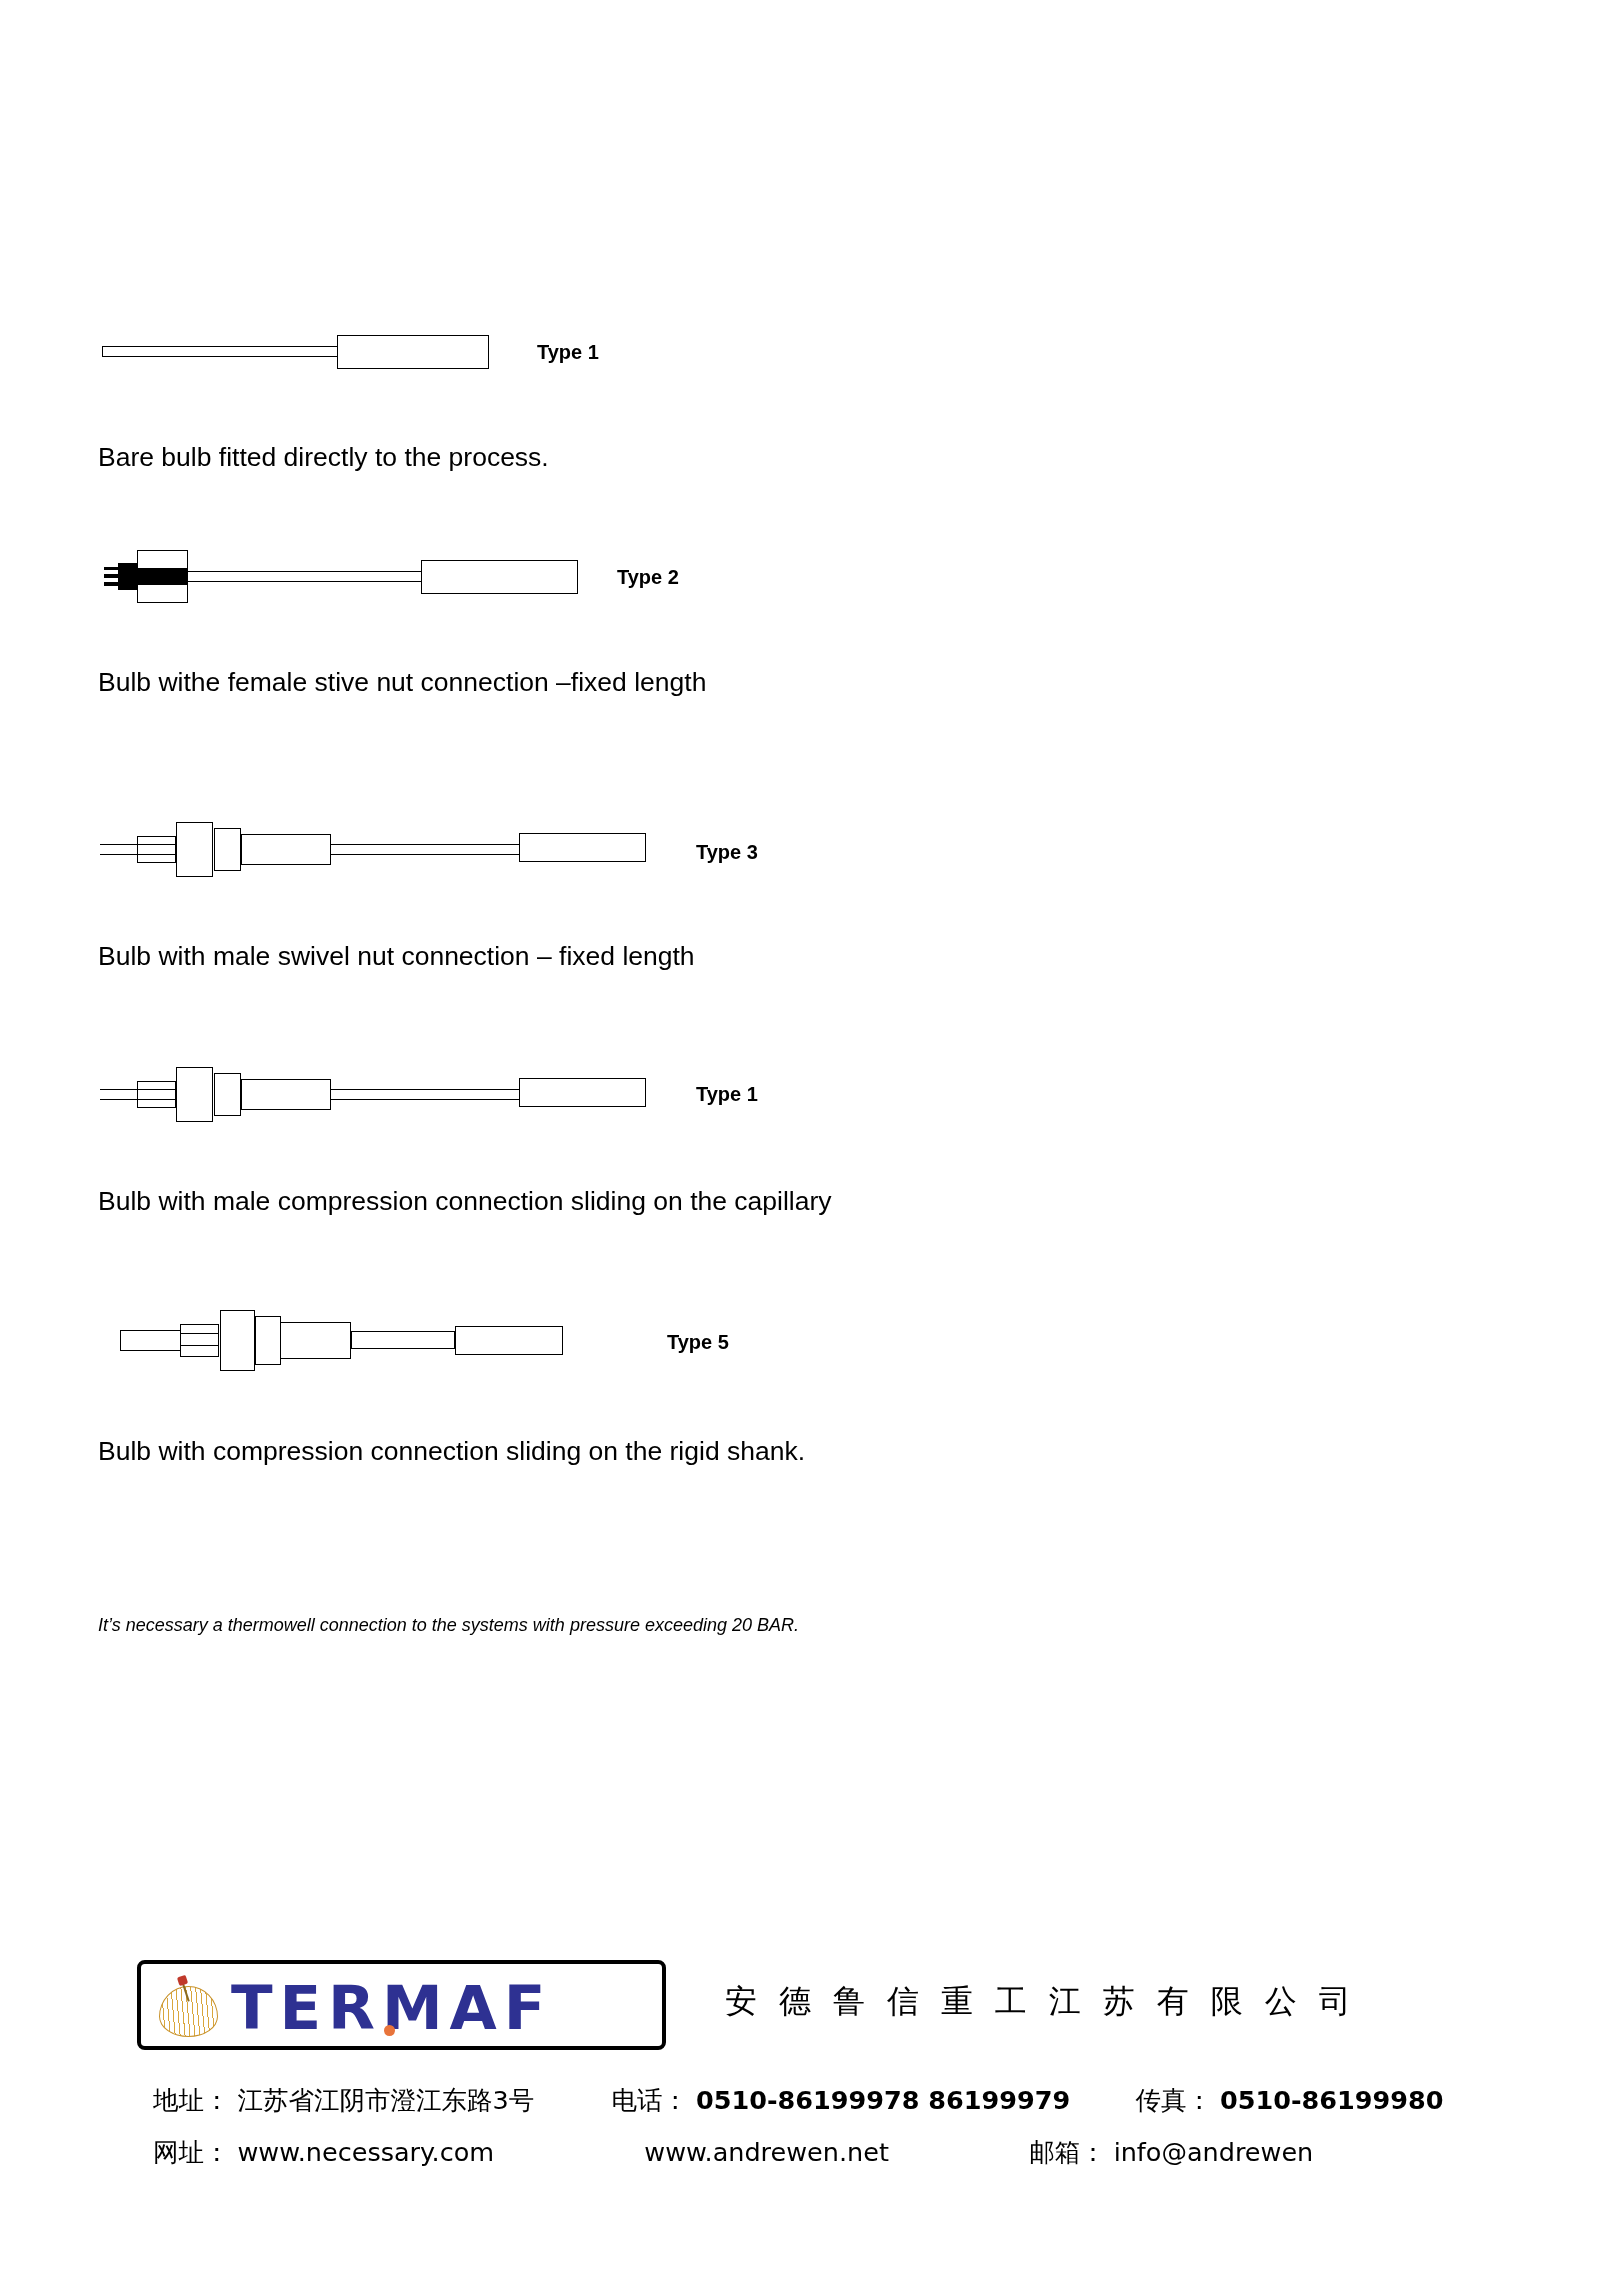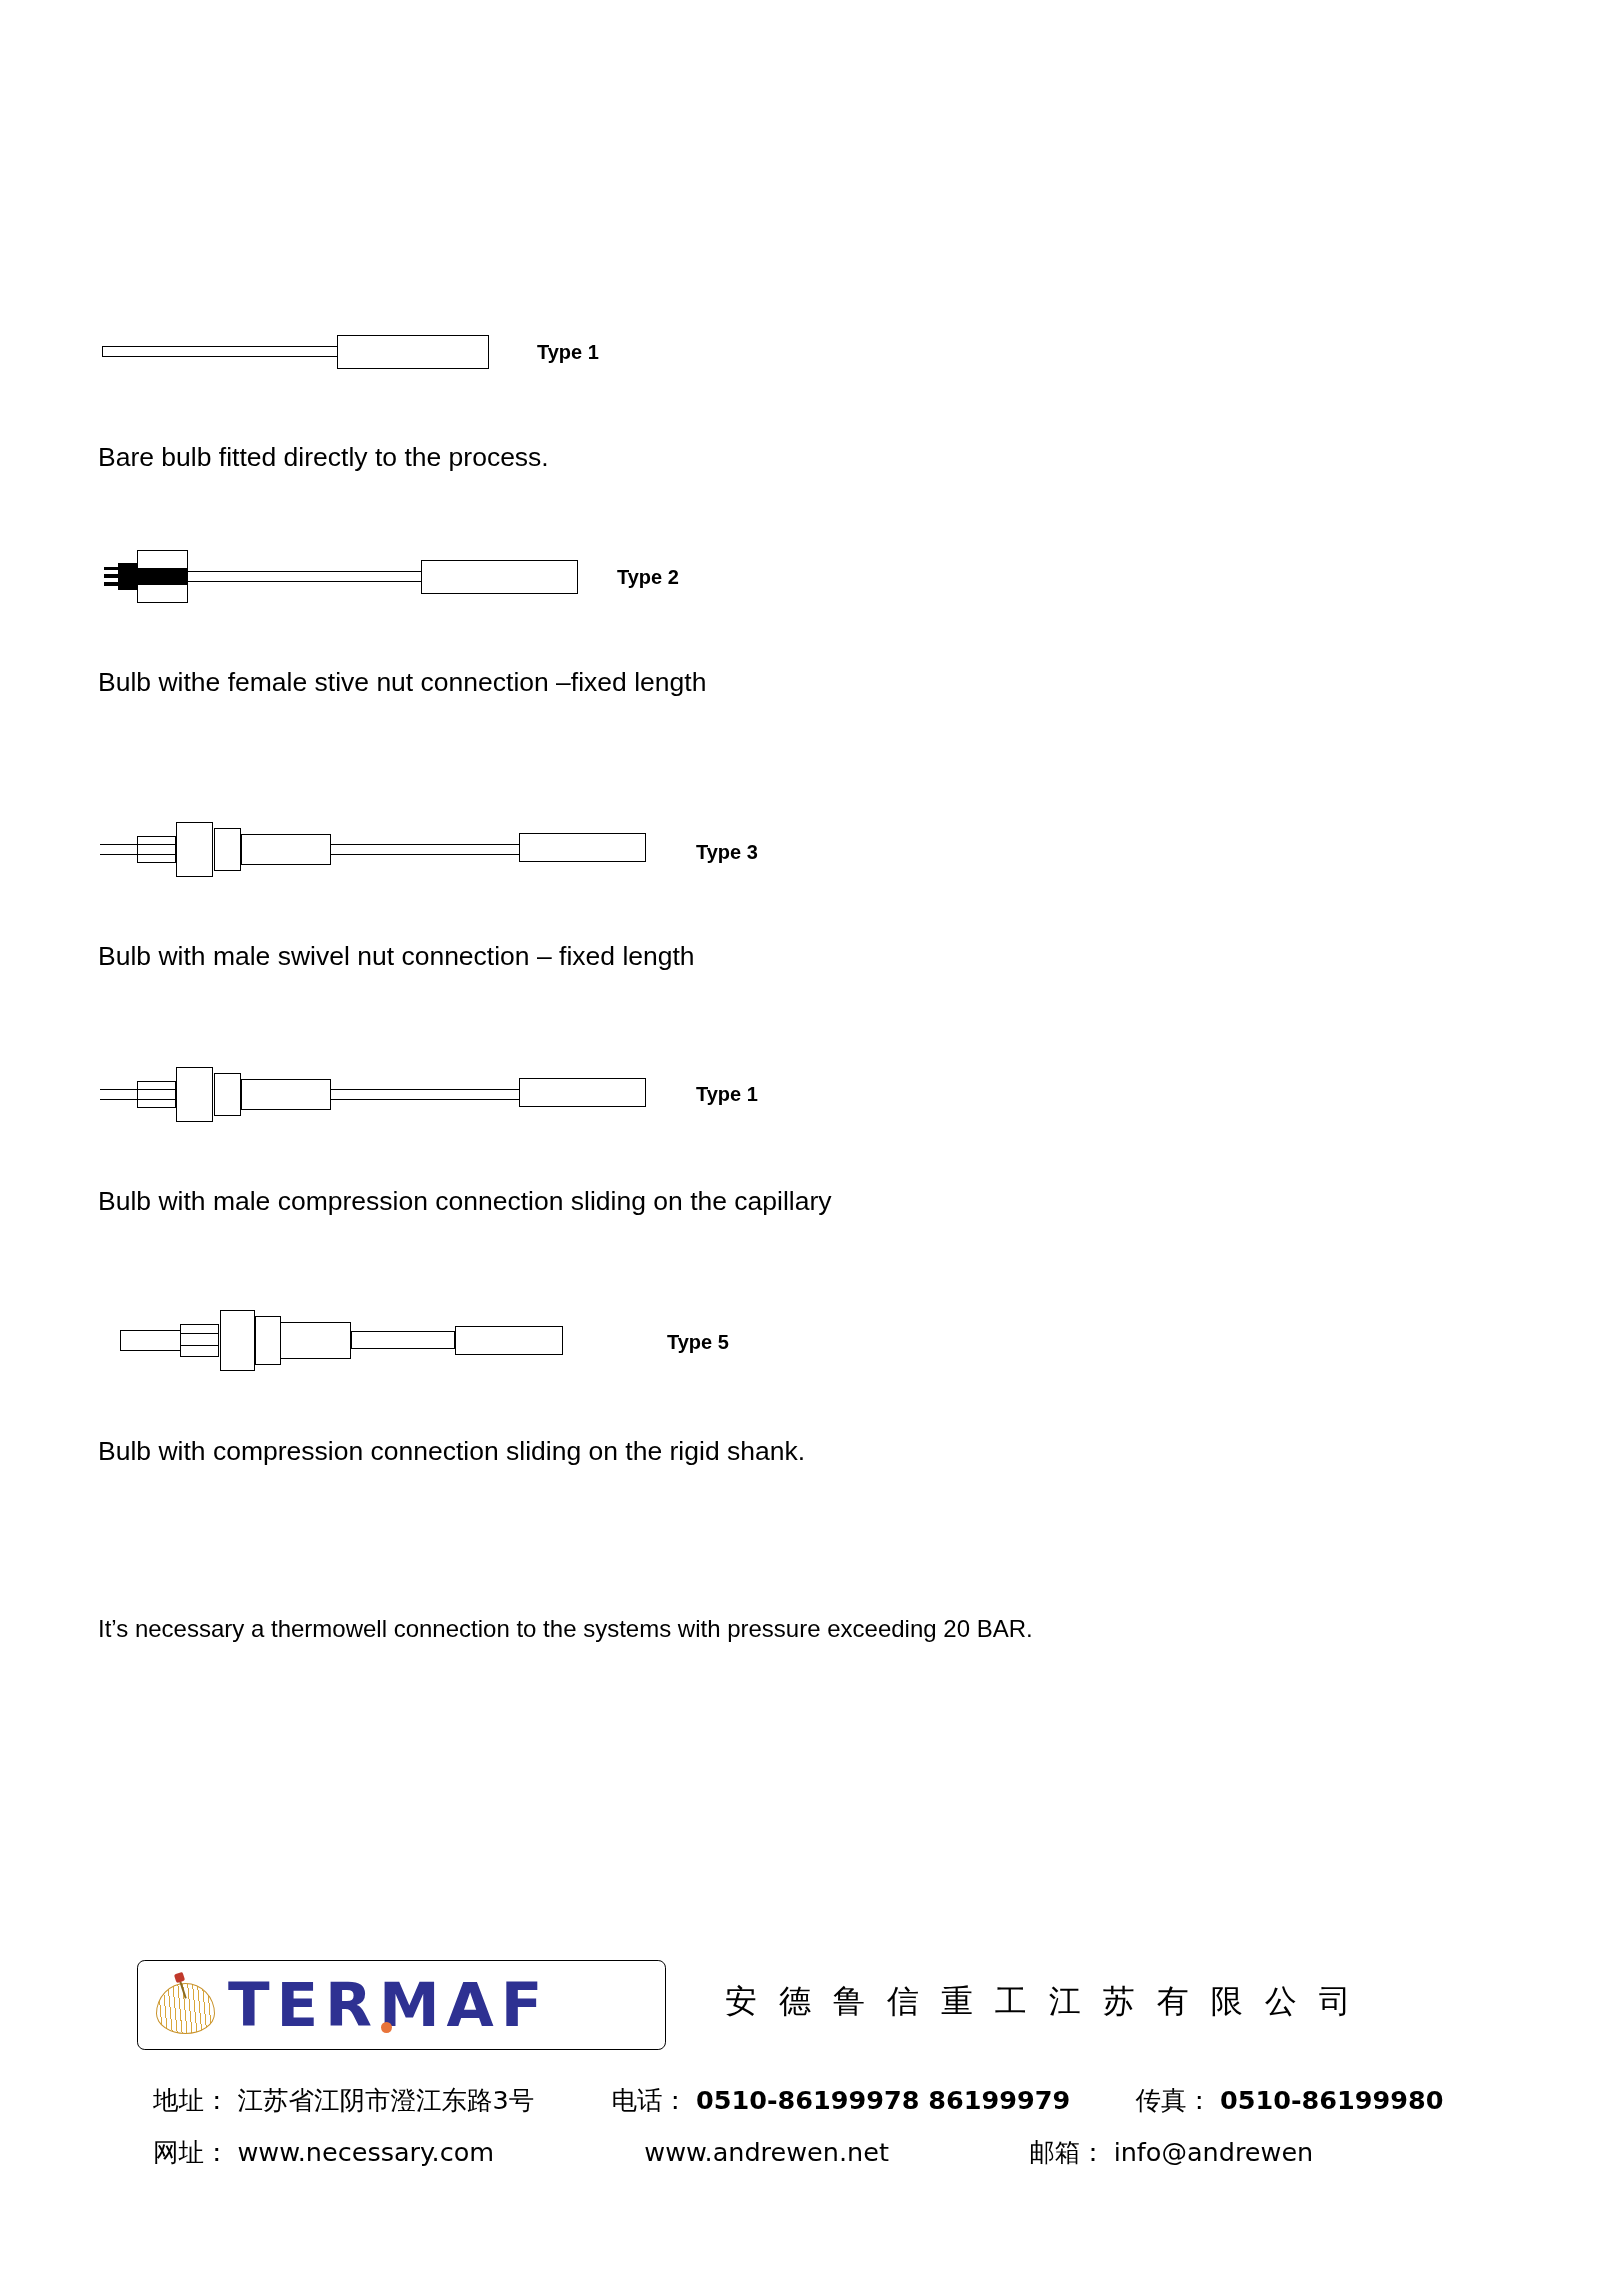--- a/index.html
+++ b/index.html
@@ -79,32 +79,33 @@
   .solid {
     position: absolute;
     background: #000;
   }
 
   
   .note {
     position: absolute;
     left: 98px;
     width: 1431px;
-    font-size: 24px;
+    font-size: 18px;
+    font-style: italic;
     line-height: 1.45;
   }
 
   
   .logo-box {
     position: absolute;
     left: 137px;
     top: 1960px;
     width: 529px;
     height: 90px;
-    border: 1px solid #000000;
+    border: 4px solid #000000;
     border-radius: 7.8px;
     background: #ffffff;
     box-sizing: border-box;
   }
   .logo-wordmark {
     position: absolute;
     left: 90px;
     top: 7.8px;
     font-size: 61px;
     font-weight: bold;

